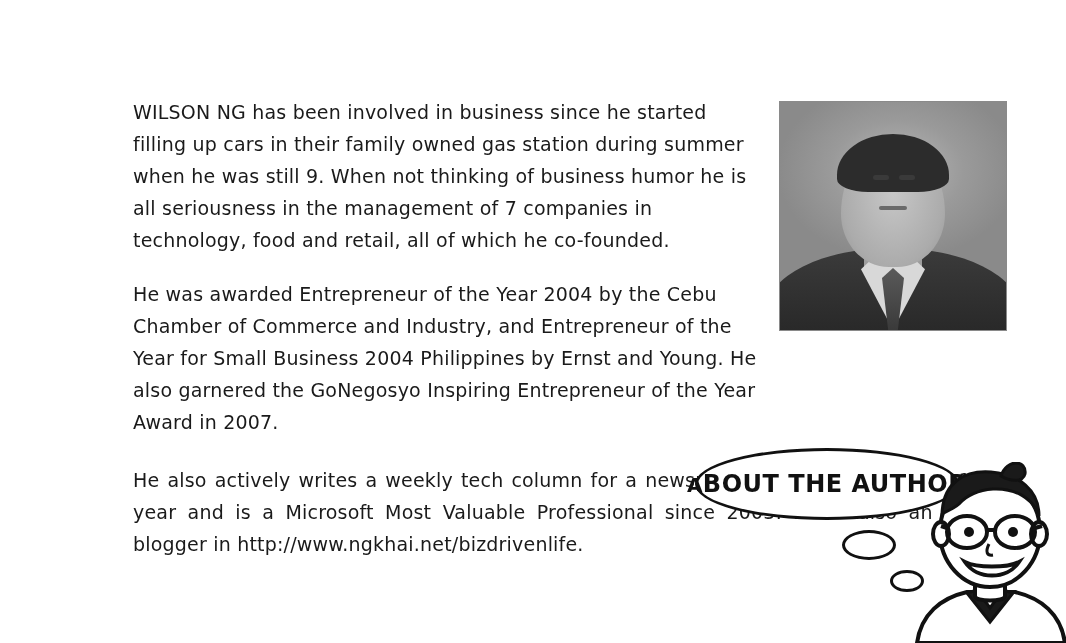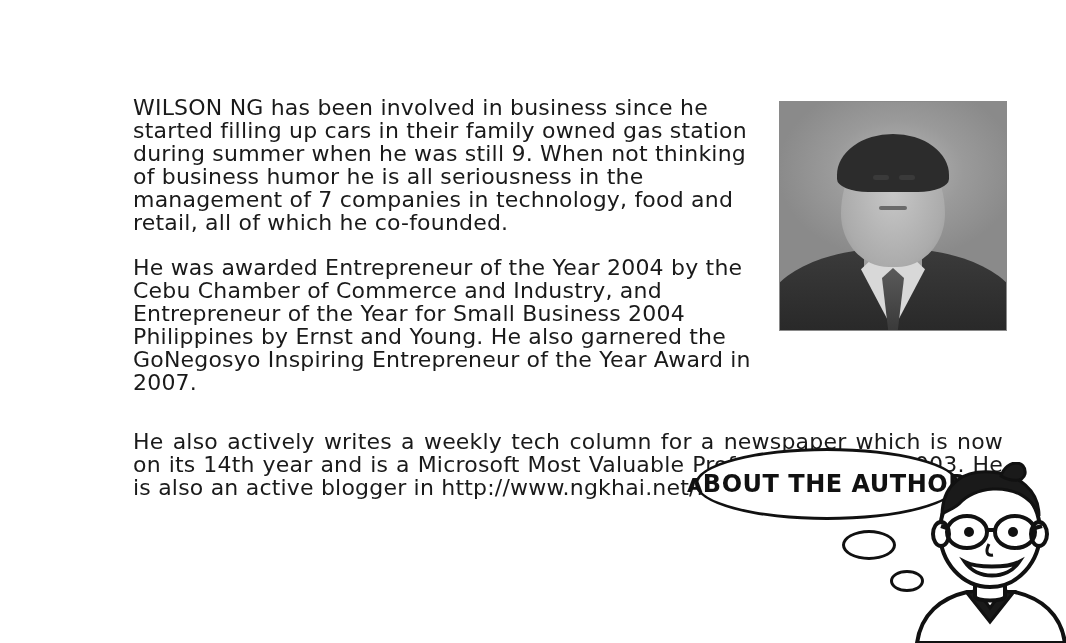--- a/index.html
+++ b/index.html
@@ -19,27 +19,27 @@
   
   .bio {
     position: absolute;
     left: 133px;
     top: 96px;
     width: 625px;
   }
   .bio p {
     margin: 0 0 22px 0;
     font-family: "DejaVu Sans", sans-serif;
-    font-size: 22px;
-    line-height: 23px;
+    font-size: 19px;
+    line-height: 32px;
     letter-spacing: 0.2px;
     color: #1a1a1a;
   }
   .bio p.para-1 { width: 625px; }
-  .bio p.para-2 { width: 625px; margin-bottom: 36px; }
+  .bio p.para-2 { width: 625px; margin-bottom: 26px; }
   .bio p.para-3 {
     width: 870px;
     text-align: justify;
     margin-bottom: 26px;
   }
   .bio p.para-4 { width: 625px; margin-bottom: 0; }
 
   
   .portrait {
     position: absolute;

